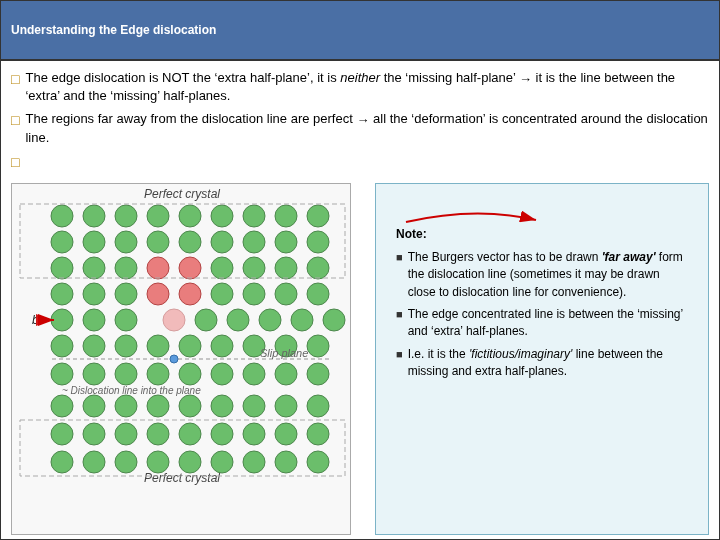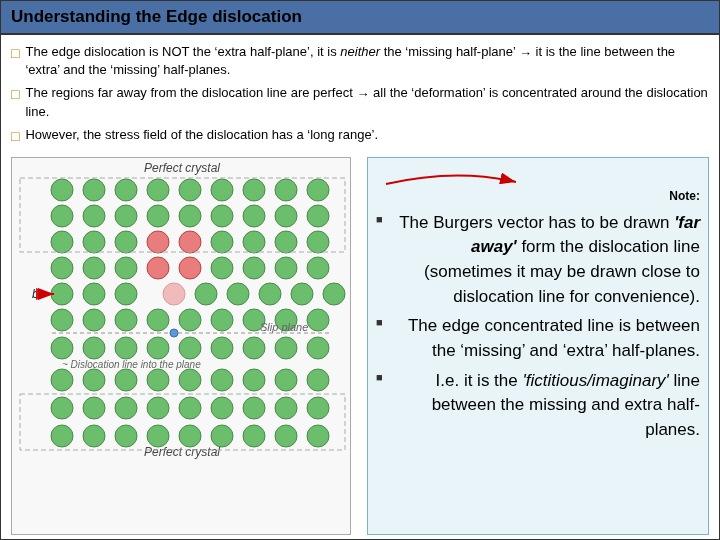--- a/index.html
+++ b/index.html
@@ -13,24 +13,24 @@
     }
     .main-container {
       width: 720px;
       height: 540px;
       display: flex;
       flex-direction: column;
       border: 1px solid #333;
     }
     .title-bar {
       background: #4a6fa5;
-      color: #000000;
-      font-size: 17px;
+      color: #ffffff;
+      font-size: 12px;
       font-weight: bold;
-      padding: 6px 10px;
+      padding: 22px 10px;
       border-bottom: 2px solid #333;
     }
     .content-area {
       display: flex;
       flex-direction: column;
       flex: 1;
       background: #fff;
       padding: 8px 10px 4px 10px;
     }
     .bullet-section {
@@ -53,37 +53,36 @@
       font-size: 13px;
       color: #000;
     }
     em.neither {
       font-style: italic;
       text-decoration: none;
     }
     .bottom-section {
       display: flex;
       flex: 1;
-      gap: 16px;
+      gap: 24px;
       min-height: 0;
-      text-align: right;
     }
     .crystal-diagram {
       width: 340px;
       flex-shrink: 0;
       border: 1px solid #aaa;
       background: #f8f8f8;
       position: relative;
       overflow: hidden;
     }
     .note-section {
       flex: 1;
       background: #e8f4f8;
       border: 1px solid #7bb3c7;
-      padding: 8px;
+      padding: 20px;
       font-size: 11.5px;
       line-height: 1.45;
     }
     .note-title {
       font-weight: bold;
       margin-bottom: 5px;
       font-size: 12px;
     }
     .note-bullet {
       display: flex;
@@ -92,21 +91,21 @@
     }
     .note-bullet-icon {
       color: #333;
       font-size: 11px;
       margin-right: 5px;
       margin-top: 1px;
       flex-shrink: 0;
     }
     .note-text {
       color: #000;
-      font-size: 17px;
+      font-size: 12px;
     }
   </style>
 </head>
 <body>
 
 <div class="main-container">
   <div class="title-bar">
     <span>Understanding the Edge dislocation</span>
   </div>
   <div class="content-area">
@@ -119,21 +118,20 @@
         </span>
       </div>
 
       <div class="bullet-item">
         <span class="bullet-icon">□</span>
         <span class="bullet-text">The regions far away from the dislocation line are perfect → all the ‘deformation’ is concentrated around the dislocation line.</span>
       </div>
 
       <div class="bullet-item">
         <span class="bullet-icon">□</span>
-        <span class="bullet-text">However, the stress field of the dislocation has a ‘long range’.</span>
       </div>
     </div>
 
     <div class="bottom-section">
 
       <div class="crystal-diagram">
         <svg width="340" height="310" xmlns="http://www.w3.org/2000/svg">
 
           <text x="170" y="14" text-anchor="middle" font-style="italic" font-size="12" fill="#444">Perfect crystal</text>
 

